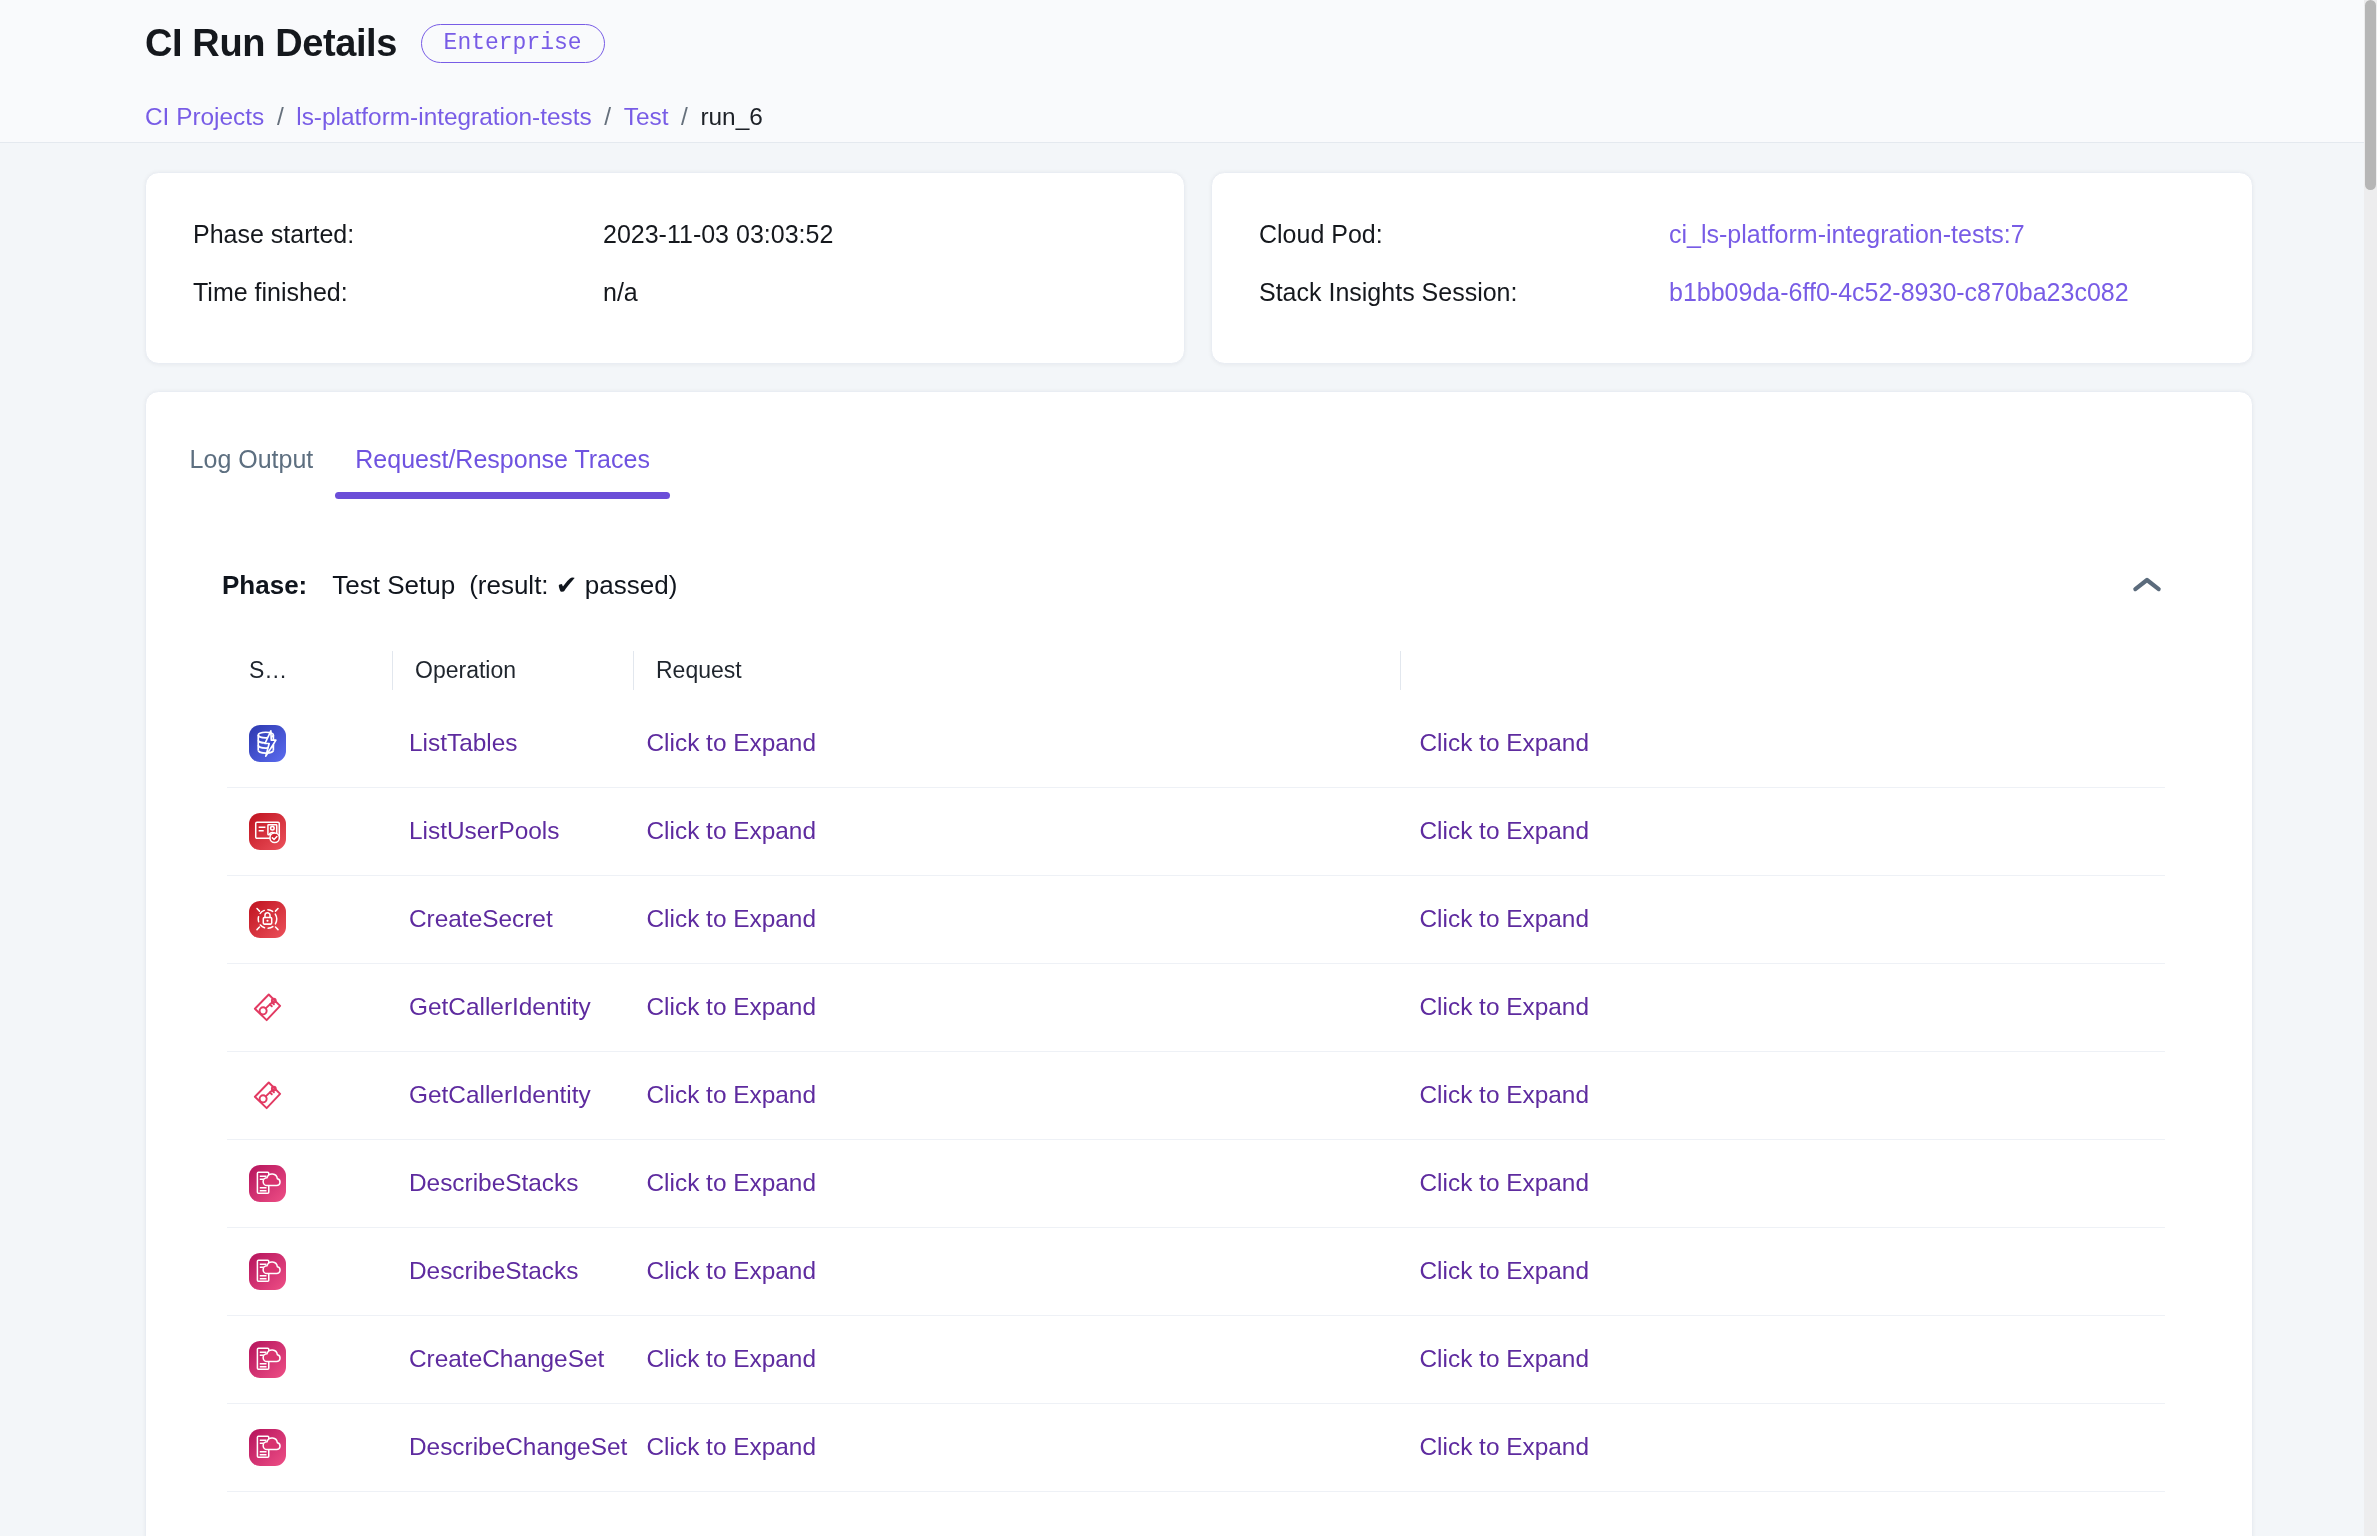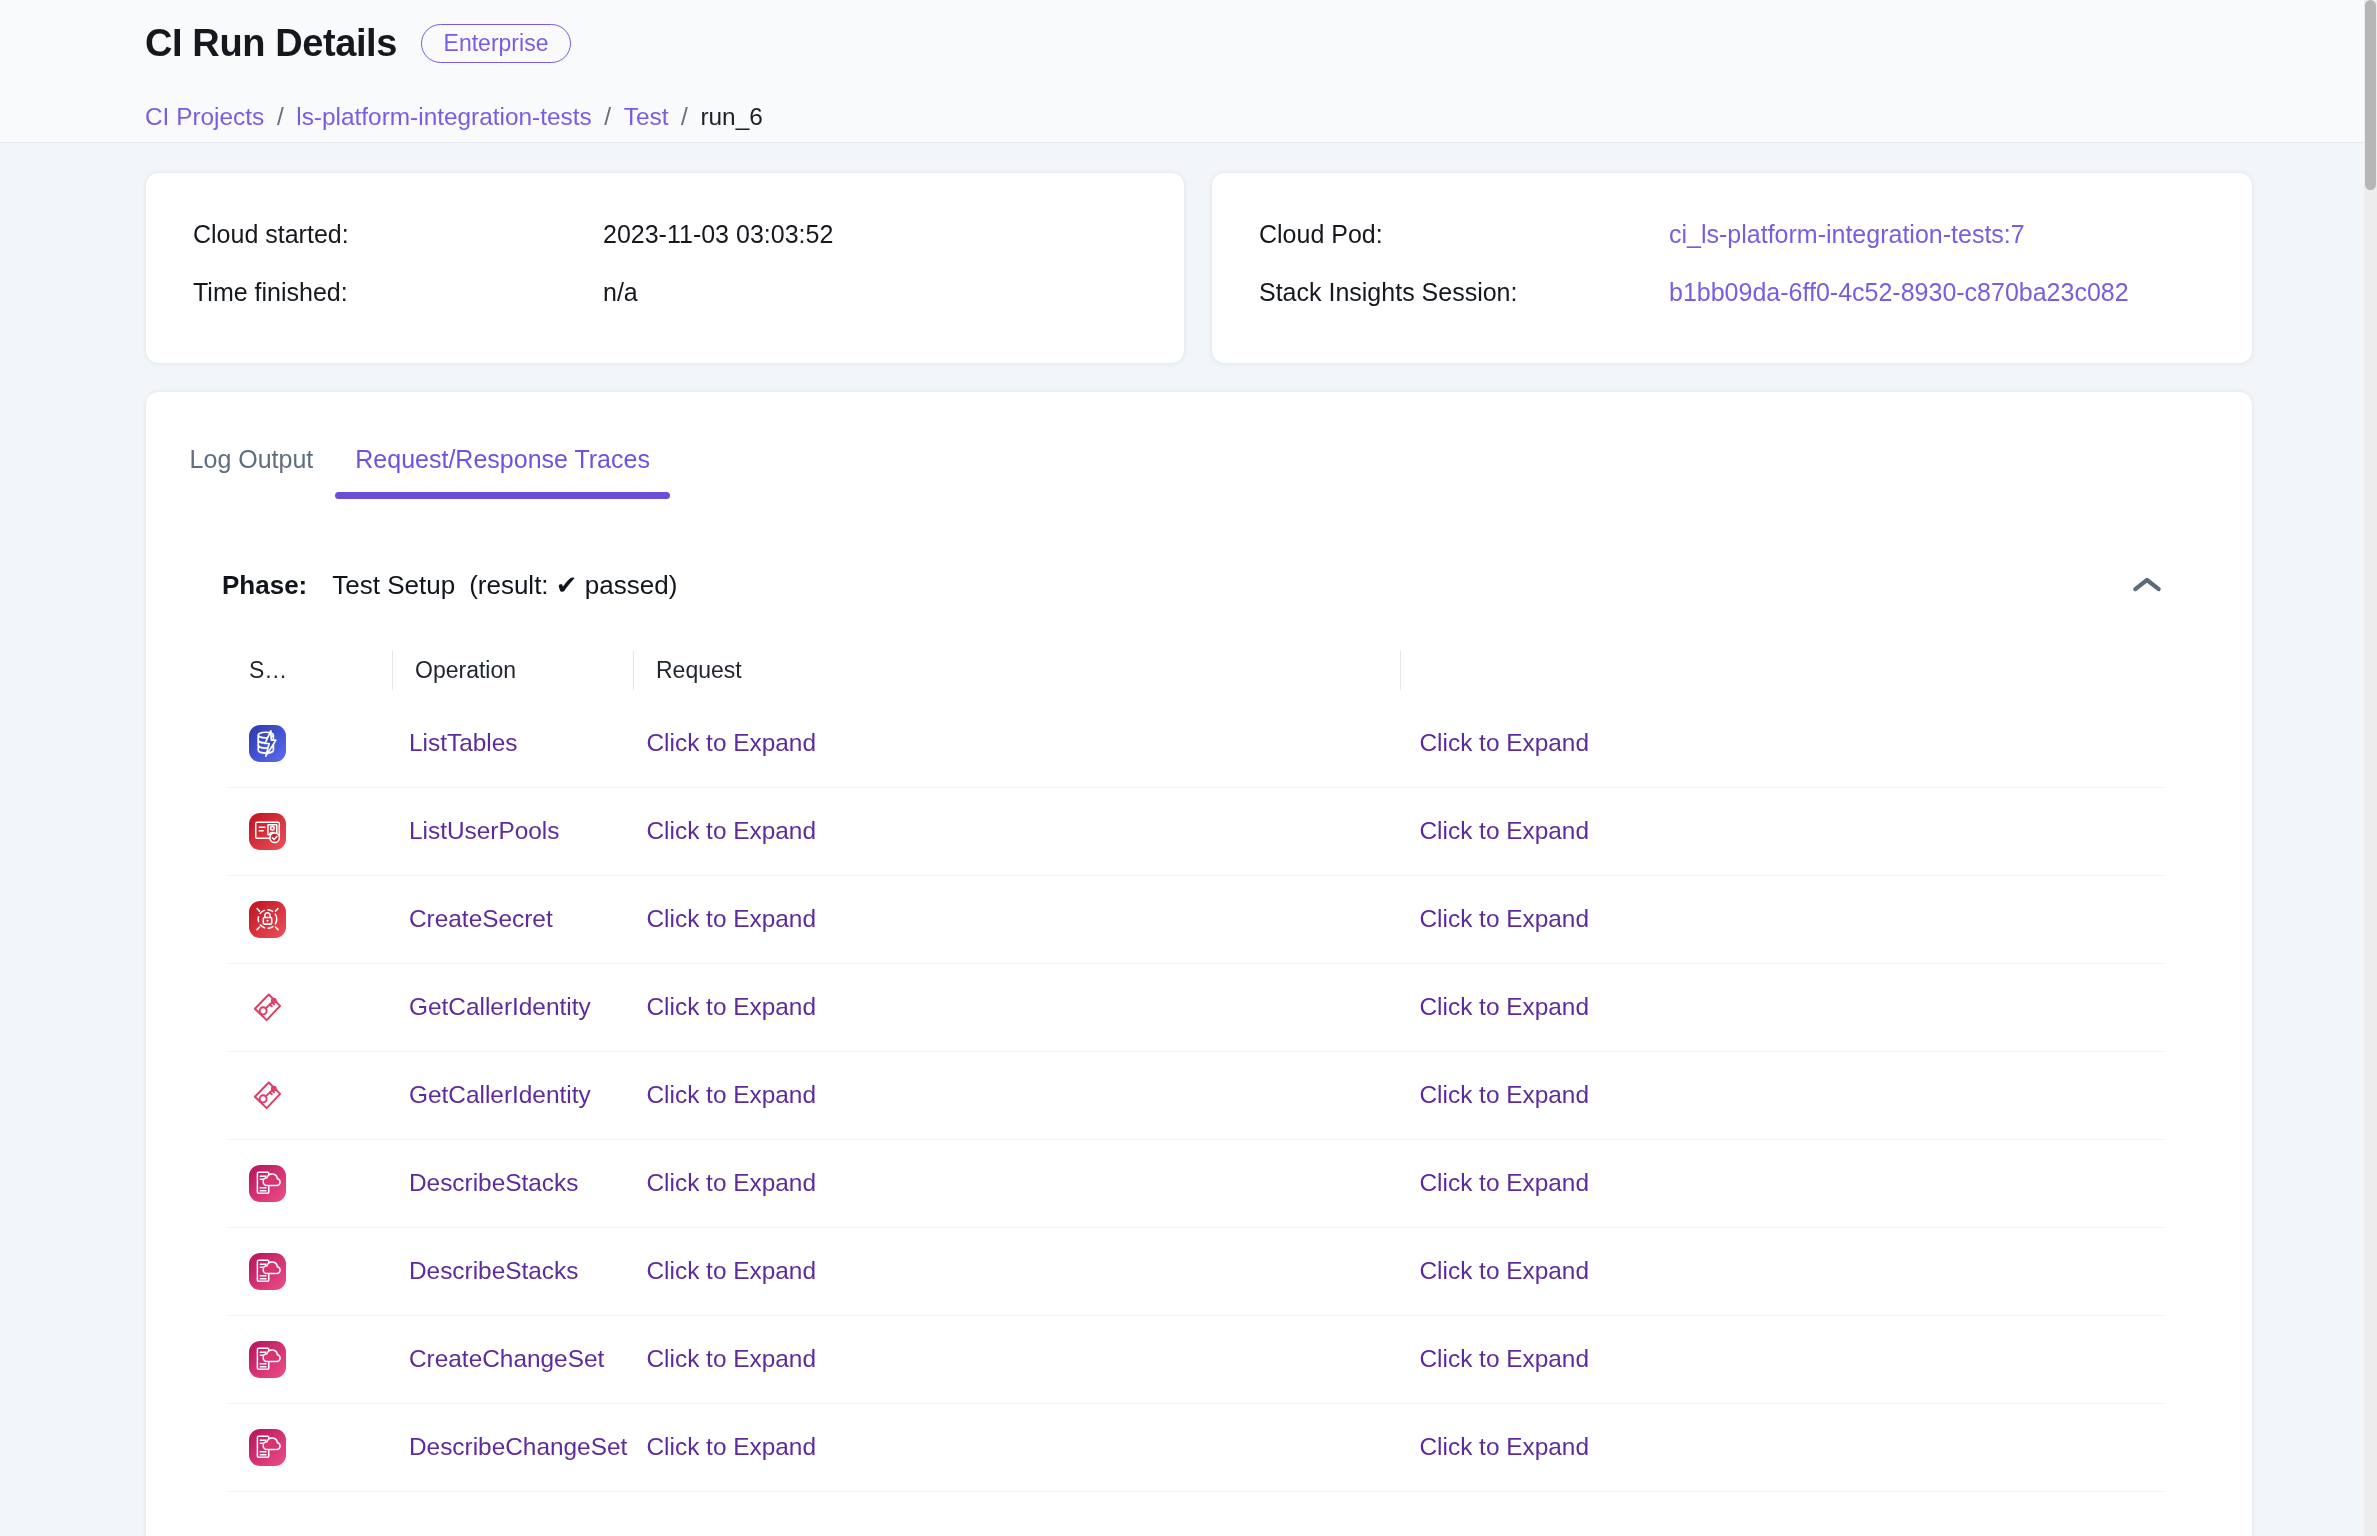--- a/index.html
+++ b/index.html
@@ -19,21 +19,21 @@
   .page-header {
     position:absolute; left:0; top:0; width:2377px; height:143px;
     background:#f9fafc; border-bottom:1.7px solid #e4e9ef;
     padding:22px 8px 0 145px;
   }
   .title-row { display:flex; align-items:center; gap:23.6px; }
   .page-title { font-size:38px; font-weight:700; color:#15181d; letter-spacing:-0.4px; }
   .badge {
     font-size:23px; color:var(--accent);
     border:1.7px solid var(--accent); border-radius:23.6px;
-    padding:5px 22px; line-height:1.2; background:transparent;
+    padding:5px 22px; line-height:1.2; background:transparent;font-family:Liberation Mono, monospace;
   }
   .breadcrumb { margin-top:10px; display:flex; align-items:flex-end; gap:12.6px; font-size:24.4px; }
   .crumb-link { color:var(--accent); cursor:pointer; }
   .crumb-sep { color:#66707c; }
   .crumb-current { color:#1d2127;margin-top:28px; }
 
   
   .card {
     position:absolute; background:#fff;
     border:0.8px solid #e9edf3; border-radius:13.5px;
@@ -121,21 +121,21 @@
     <span class="crumb-link">ls-platform-integration-tests</span>
     <span class="crumb-sep">/</span>
     <span class="crumb-link">Test</span>
     <span class="crumb-sep">/</span>
     <span class="crumb-current">run_6</span>
   </nav>
 </header>
 
 <section class="card card-left">
   <div class="kv-row">
-    <div class="kv-label">Cloud started:</div>
+    <div class="kv-label">Phase started:</div>
     <div class="kv-value">2023-11-03 03:03:52</div>
   </div>
   <div class="kv-row">
     <div class="kv-label">Time finished:</div>
     <div class="kv-value">n/a</div>
   </div>
 </section>
 
 <section class="card card-right">
   <div class="kv-row">

